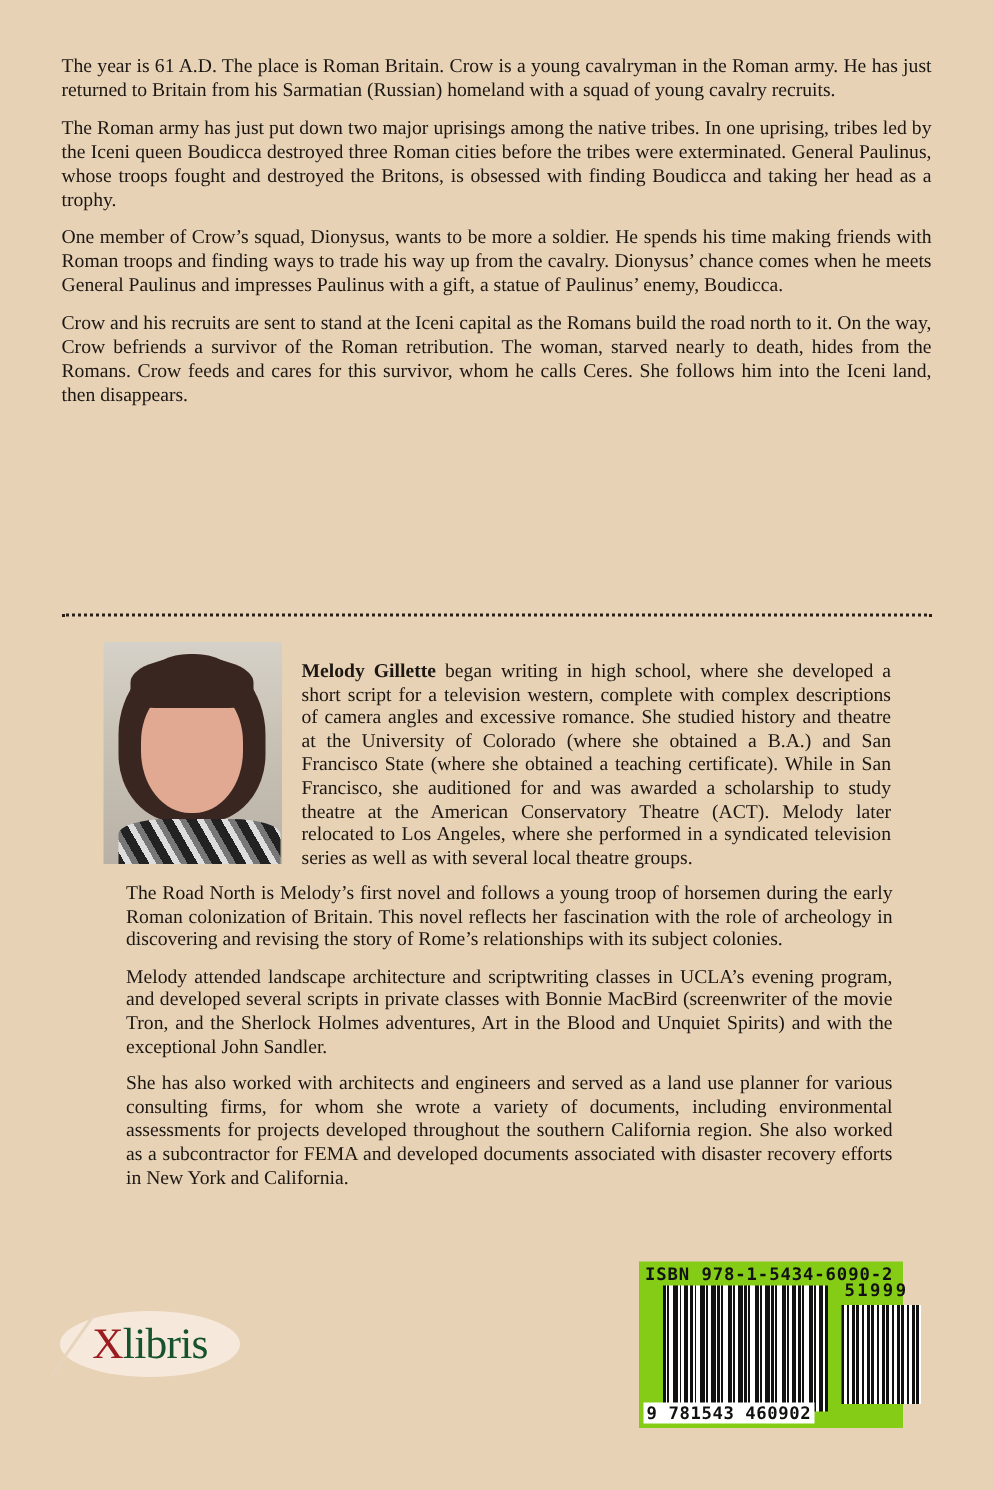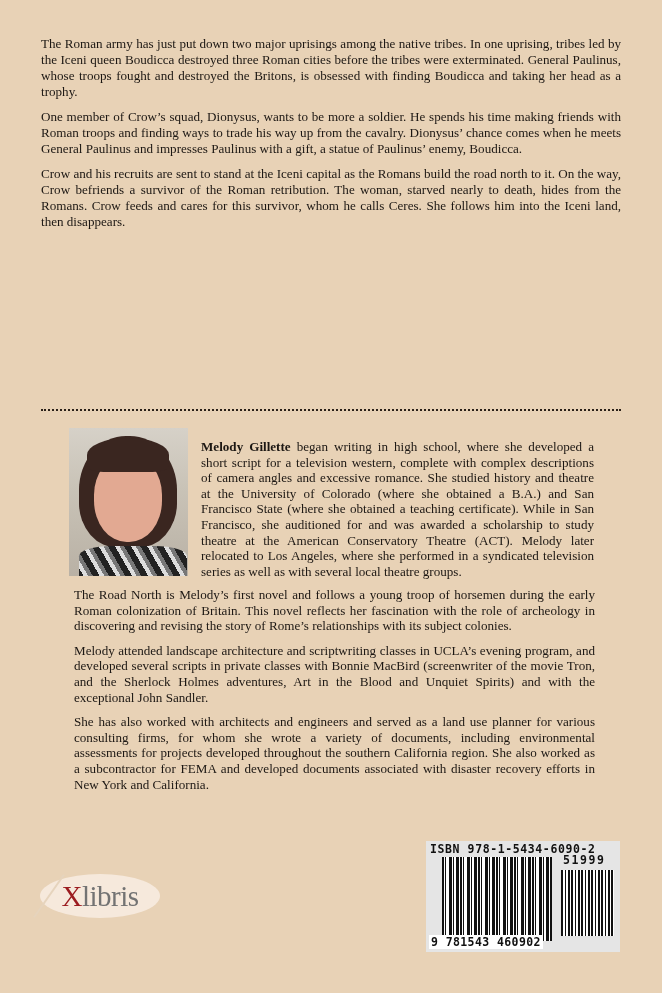--- a/index.html
+++ b/index.html
@@ -43,37 +43,37 @@
   }
   .bio-first {
     position: absolute; left: 201px; top: 427px; width: 393px;
     font-size: 13.1px; line-height: 15.6px; text-align: justify; margin-top: 12px;
   }
   .bio-first p { margin: 0; }
   .bio-rest {
     position: absolute; left: 68px; top: 587px; width: 527px;
     font-size: 13.1px; line-height: 15.6px;
   }
-  .bio-rest p { margin: 0 0 9px 6px; text-align: justify; }
+  .bio-rest p { margin: 0 0 9px 16px; text-align: justify; }
   .author-name { font-weight: bold; }
   .logo {
     position: absolute; left: 40px; top: 874px; width: 120px; height: 44px;
     border-radius: 50%; background: #f6e9dc;
     display: flex; align-items: center; justify-content: center;
     font-size: 29px; letter-spacing: -0.5px;
   }
   .logo .x { color: #9B1B1F; }
-  .logo .rest { color: #737373; }
+  .logo .rest { color: #14532d; }
   .logo .swoosh {
     position: absolute; left: 8px; top: -4px; width: 2px; height: 52px;
     background: #e6d4bd; transform: rotate(35deg);
   }
   .barcode-box {
-    position: absolute; left: 426px; top: 841px; width: 194px; height: 111px;
-    background: #e5e5e5;
+    position: absolute; left: 426px; top: 841px; width: 176px; height: 111px;
+    background: #84cc16;
     font-family: "DejaVu Sans Mono", "Liberation Mono", monospace;
   }
   .isbn-label {
     position: absolute; left: 4px; top: 1px; font-size: 11.5px; font-weight: bold;
     letter-spacing: 0.6px; color: #111;
   }
   .price-code {
     position: absolute; left: 137px; top: 12px; font-size: 11.5px; font-weight: bold;
     letter-spacing: 1.6px; color: #111;
   }
@@ -90,20 +90,21 @@
   }
   .ean-digits {
     position: absolute; left: 3px; top: 94px; font-size: 11.5px; font-weight: bold;
     color: #111; background: #fff; padding: 0 2px; letter-spacing: 0.4px; white-space: pre;
   }
 </style>
 </head>
 <body>
 
 <div class="top-text">
+  <p>The year is 61 A.D. The place is Roman Britain. Crow is a young cavalryman in the Roman army. He has just returned to Britain from his Sarmatian (Russian) homeland with a squad of young cavalry recruits.</p>
   <p>The Roman army has just put down two major uprisings among the native tribes. In one uprising, tribes led by the Iceni queen Boudicca destroyed three Roman cities before the tribes were exterminated. General Paulinus, whose troops fought and destroyed the Britons, is obsessed with finding Boudicca and taking her head as a trophy.</p>
   <p>One member of Crow’s squad, Dionysus, wants to be more a soldier. He spends his time making friends with Roman troops and finding ways to trade his way up from the cavalry. Dionysus’ chance comes when he meets General Paulinus and impresses Paulinus with a gift, a statue of Paulinus’ enemy, Boudicca.</p>
   <p>Crow and his recruits are sent to stand at the Iceni capital as the Romans build the road north to it. On the way, Crow befriends a survivor of the Roman retribution. The woman, starved nearly to death, hides from the Romans. Crow feeds and cares for this survivor, whom he calls Ceres. She follows him into the Iceni land, then disappears.</p>
 </div>
 
 <div class="divider"></div>
 
 <div class="photo">
   <div class="hair"></div>
   <div class="face"></div>

